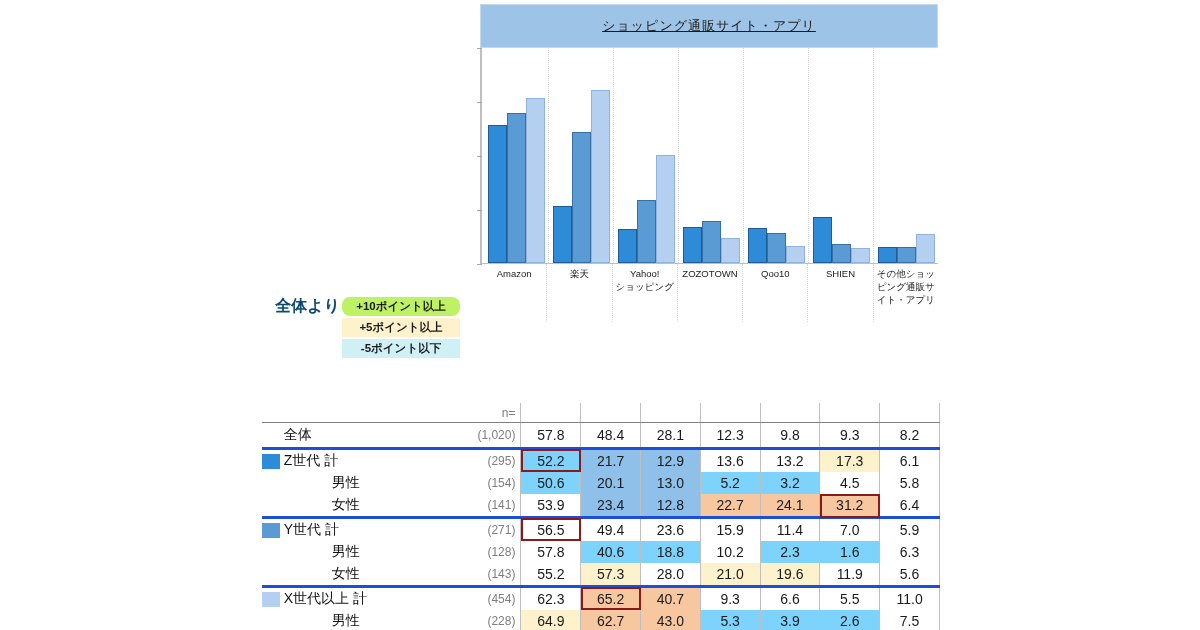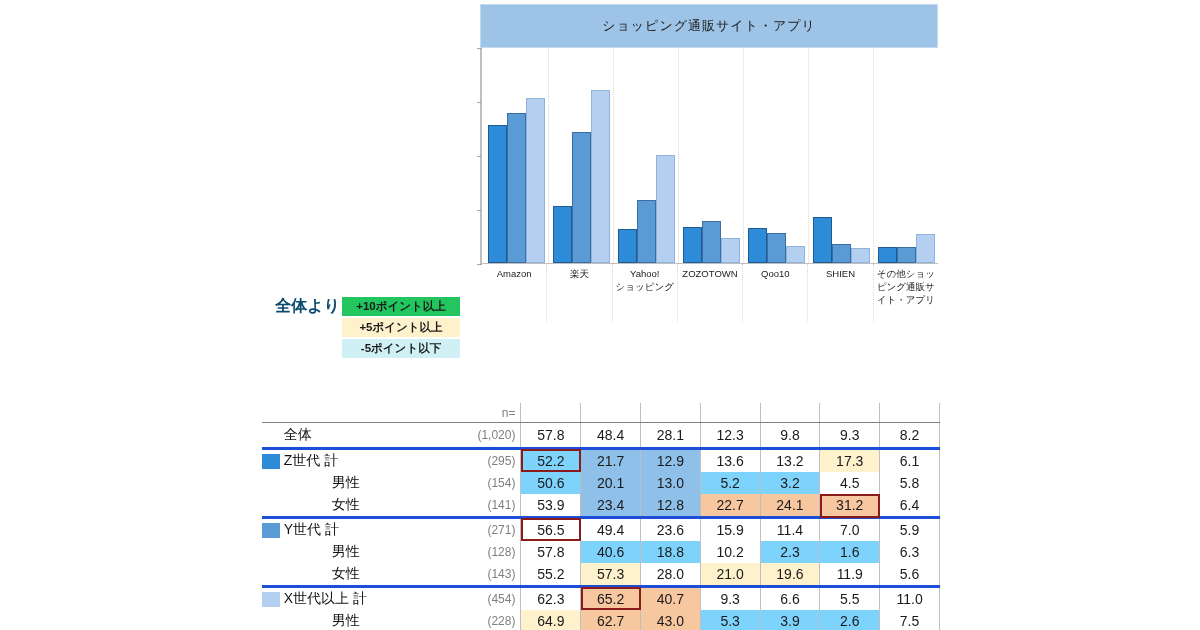--- a/index.html
+++ b/index.html
@@ -11,21 +11,21 @@
     position:relative;
   }
   #root{position:absolute;left:0;top:0;width:1200px;height:630px;}
 
   
   .chart-wrap{position:absolute;left:480px;top:4px;width:458px;height:272px;}
   .chart-title{
     position:absolute;left:0;top:0;width:458px;height:44px;
     background:#9DC3E6;border:1px solid #c3d9ee;
     display:flex;align-items:center;justify-content:center;
-    font-size:13px;color:#1a1a1a;letter-spacing:1px;box-sizing:border-box;
+    font-size:13px;color:#1a1a1a;letter-spacing:1px;box-sizing:border-box;text-decoration:underline;
   }
   .plot{
     position:absolute;left:0;top:44px;width:458px;height:216px;
     box-sizing:border-box;
     border-left:2px solid #bfbfbf;
     border-bottom:1px solid #bfbfbf;
   }
   .ytick{position:absolute;left:-5px;width:5px;height:1px;background:#a6a6a6;}
   .plot-inner{position:absolute;left:2px;right:0;top:0;bottom:0;display:flex;}
   .grp{
@@ -52,21 +52,21 @@
   .legend{position:absolute;left:260px;top:296px;width:200px;}
   .legend-row{display:flex;align-items:center;justify-content:flex-end;height:21px;}
   .legend-label{
     font-size:16px;font-weight:bold;color:#0c4a6e;
     margin-right:2px;white-space:nowrap;
   }
   .legend-chip{
     width:118px;height:19px;display:flex;align-items:center;justify-content:center;
     font-size:11.5px;font-weight:bold;color:#1a1a1a;box-sizing:border-box;
   }
-  .c-orange{background:#22c55e;}
+  .c-orange{background:#bef264;border-radius:8px;}
   .c-yellow{background:#FDF2CC;}
   .c-cyan{background:#CFF0F5;}
   .c-blue{background:#8EC0EA;}
 
   
   .tbl{position:absolute;left:262px;top:403px;width:678px;}
   table{border-collapse:collapse;width:678px;font-size:13.5px;color:#1a1a1a;}
   td,th{padding:0;margin:0;}
   .sw{width:20px;}
   .sw i{display:block;width:18px;height:15px;}

